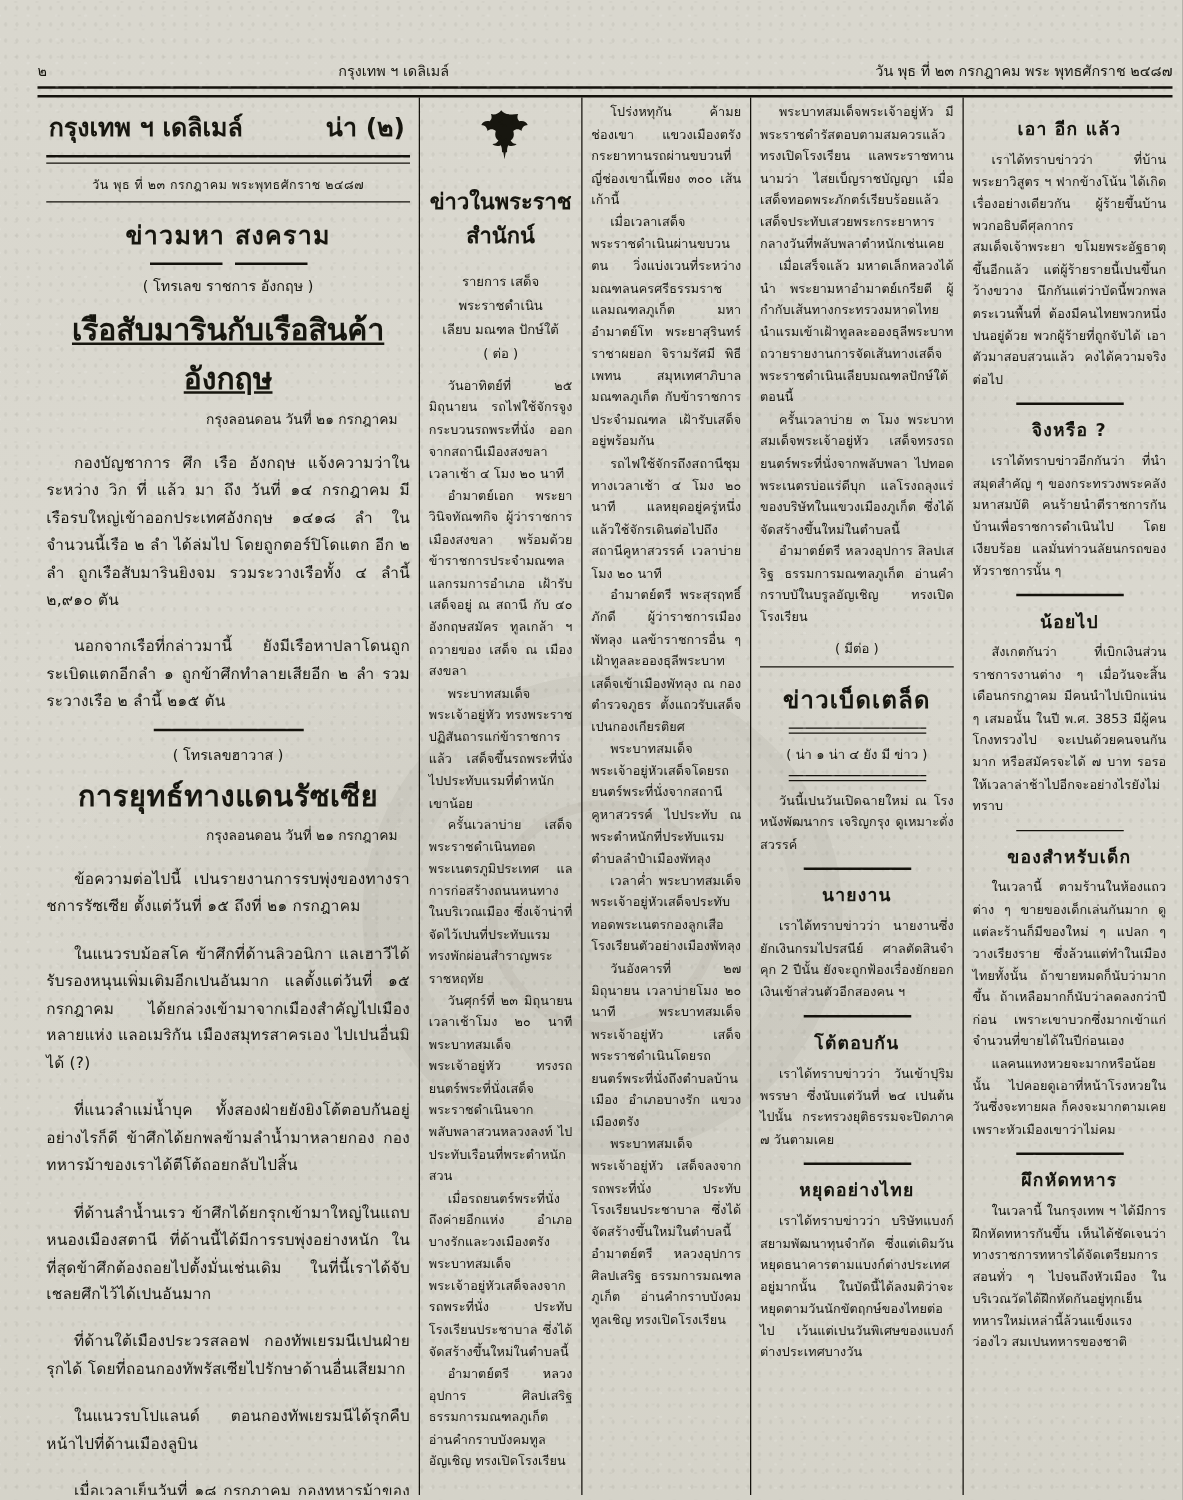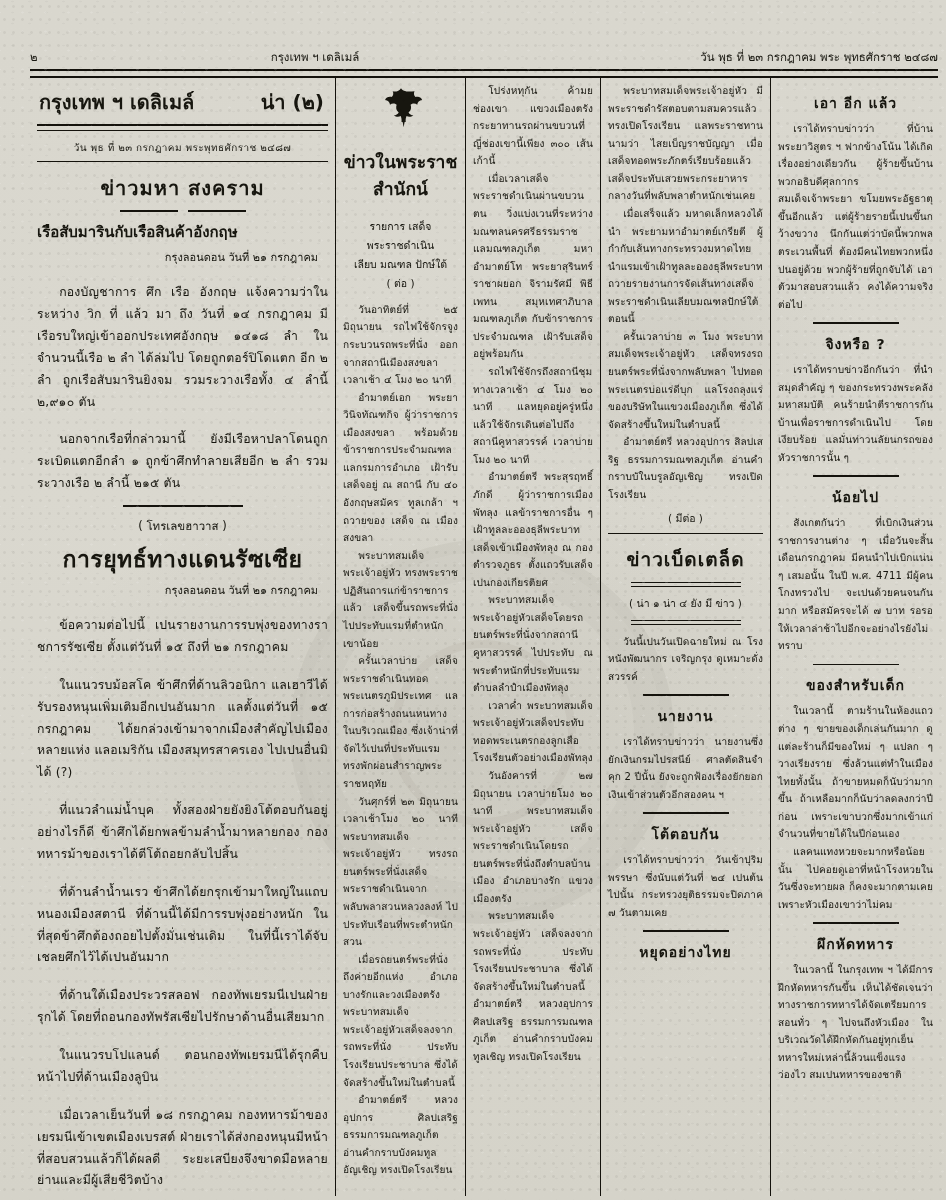--- a/index.html
+++ b/index.html
@@ -60,21 +60,21 @@
     filter:blur(.26px);letter-spacing:.1px;}
   .masthead{display:flex;justify-content:space-between;align-items:baseline;
     font-weight:bold;font-size:20px;padding:4px 4px 6px 2px;}
   .masthead-rule{height:4px;border-top:2.5px solid #14120c;border-bottom:1px solid #14120c;margin:0 0 6px 0;}
   .dateline-c{text-align:center;font-size:10px;letter-spacing:.4px;padding:3px 0 4px 0;filter:blur(.2px);}
   .thin-rule{height:0;border-top:1.5px solid #14120c;margin:2px 0 10px 0;}
   .h-war{font-size:20px;font-weight:bold;text-align:center;margin:10px 0 4px 0;letter-spacing:1px;}
   .div2{display:flex;justify-content:center;gap:10px;margin:6px 0 8px 0;}
   .div2 span{display:block;width:58px;height:2.2px;background:#14120c;}
   .src{text-align:center;font-size:11.5px;margin:6px 0 6px 0;filter:blur(.2px);}
-  .h-sub{font-size:15px;font-weight:bold;margin:6px 0 2px 0;filter:blur(.2px);}
+  .h-sub{font-size:24px;font-weight:bold;text-align:center;margin:6px 0 2px 0;filter:blur(.2px);text-decoration:underline;}
   .dl-r{text-align:right;font-size:11px;margin:4px 10px 4px 0;filter:blur(.2px);}
   .rule-s{width:120px;height:2px;background:#14120c;margin:10px auto;}
   .h-xl{font-size:23px;font-weight:bold;text-align:center;margin:4px 0 4px 0;letter-spacing:.5px;}
   .garuda{display:flex;justify-content:center;margin:4px 0 2px 0;}
   .h-royal{font-size:17.5px;font-weight:bold;text-align:center;line-height:1.55;}
   .sub-royal{font-size:10.5px;text-align:center;line-height:1.8;margin-top:8px;filter:blur(.2px);}
   .cont{text-align:center;font-size:10.5px;margin:6px 0;filter:blur(.2px);}
   .h-sm{font-size:14px;font-weight:bold;text-align:center;margin:4px 0 6px 0;letter-spacing:1px;}
   .h-md{font-size:19px;font-weight:bold;text-align:center;margin:4px 0 4px 0;letter-spacing:1px;}
   .rule-xs{width:86px;height:1.8px;background:#14120c;margin:9px auto;}
@@ -104,20 +104,21 @@
       </div>
       <div class="masthead-rule"></div>
       <div class="dateline-c">วัน พุธ ที่ ๒๓ กรกฎาคม พระพุทธศักราช ๒๔๘๗</div>
       <div class="thin-rule"></div>
 
       <h1 class="h-war">ข่าวมหา สงคราม</h1>
       <div class="div2">
           <span></span>
           <span></span>
         </div>
+      <div class="src">( โทรเลข ราชการ อังกฤษ )</div>
       <h2 class="h-sub">เรือสับมารินกับเรือสินค้าอังกฤษ</h2>
       <div class="dl-r">กรุงลอนดอน วันที่ ๒๑ กรกฎาคม</div>
       <div class="body-lg">
           <p>กองบัญชาการ ศึก เรือ อังกฤษ แจ้งความว่าใน ระหว่าง วิก ที่ แล้ว มา ถึง วันที่ ๑๔ กรกฎาคม มีเรือรบใหญ่เข้าออกประเทศอังกฤษ ๑๔๑๘ ลำ ในจำนวนนี้เรือ ๒ ลำ ได้ล่มไป โดยถูกตอร์ปิโดแตก อีก ๒ ลำ ถูกเรือสับมารินยิงจม รวมระวางเรือทั้ง ๔ ลำนี้ ๒,๙๑๐ ตัน</p>
           <p>นอกจากเรือที่กล่าวมานี้ ยังมีเรือหาปลาโดนถูกระเบิดแตกอีกลำ ๑ ถูกข้าศึกทำลายเสียอีก ๒ ลำ รวมระวางเรือ ๒ ลำนี้ ๒๑๕ ตัน</p>
         </div>
 
       <div class="rule-s"></div>
       <div class="src">( โทรเลขฮาวาส )</div>
       <h1 class="h-xl">การยุทธ์ทางแดนรัซเซีย</h1>
@@ -199,38 +200,41 @@
         </div>
 
       <div class="rule-xs"></div>
       <h2 class="h-sm">โต้ตอบกัน</h2>
       <div class="body-sm">
           <p>เราได้ทราบข่าวว่า วันเข้าปุริมพรรษา ซึ่งนับแต่วันที่ ๒๔ เปนต้นไปนั้น กระทรวงยุติธรรมจะปิดภาค ๗ วันตามเคย</p>
         </div>
 
       <div class="rule-xs"></div>
       <h2 class="h-sm">หยุดอย่างไทย</h2>
+      <div class="body-sm">
+          <p>เราได้ทราบข่าวว่า บริษัทแบงก์สยามพัฒนาทุนจำกัด ซึ่งแต่เดิมวันหยุดธนาคารตามแบงก์ต่างประเทศอยู่มากนั้น ในบัดนี้ได้ลงมติว่าจะหยุดตามวันนักขัตฤกษ์ของไทยต่อไป เว้นแต่เปนวันพิเศษของแบงก์ต่างประเทศบางวัน</p>
+        </div>
     </section>
 
     <section class="col c5">
       <h2 class="h-sm" style="margin-top:10px">เอา อีก แล้ว</h2>
       <div class="body-sm">
           <p>เราได้ทราบข่าวว่า ที่บ้านพระยาวิสูตร ฯ ฟากข้างโน้น ได้เกิดเรื่องอย่างเดียวกัน ผู้ร้ายขึ้นบ้านพวกอธิบดีศุลกากร สมเด็จเจ้าพระยา ขโมยพระอัฐธาตุขึ้นอีกแล้ว แต่ผู้ร้ายรายนี้เปนขึ้นกว้างขวาง นึกกันแต่ว่าบัดนี้พวกพลตระเวนพื้นที่ ต้องมีคนไทยพวกหนึ่งปนอยู่ด้วย พวกผู้ร้ายที่ถูกจับได้ เอาตัวมาสอบสวนแล้ว คงได้ความจริงต่อไป</p>
         </div>
 
       <div class="rule-xs"></div>
       <h2 class="h-sm">จิงหรือ ?</h2>
       <div class="body-sm">
           <p>เราได้ทราบข่าวอีกกันว่า ที่นำสมุดสำคัญ ๆ ของกระทรวงพระคลังมหาสมบัติ คนร้ายนำตีราชการกันบ้านเพื่อราชการดำเนินไป โดยเงียบร้อย แลมั่นท่าวนลัยนกรถของหัวราชการนั้น ๆ</p>
         </div>
 
       <div class="rule-xs"></div>
       <h2 class="h-sm">น้อยไป</h2>
       <div class="body-sm">
-          <p>สังเกตกันว่า ที่เบิกเงินส่วนราชการงานต่าง ๆ เมื่อวันจะสิ้นเดือนกรกฎาคม มีคนนำไปเบิกแน่น ๆ เสมอนั้น ในปี พ.ศ. 4711 มีผู้คนโกงทรวงไป จะเปนด้วยคนจนกันมาก หรือสมัครจะได้ ๗ บาท รอรอให้เวลาล่าช้าไปอีกจะอย่างไรยังไม่ทราบ</p>
+          <p>สังเกตกันว่า ที่เบิกเงินส่วนราชการงานต่าง ๆ เมื่อวันจะสิ้นเดือนกรกฎาคม มีคนนำไปเบิกแน่น ๆ เสมอนั้น ในปี พ.ศ. 3853 มีผู้คนโกงทรวงไป จะเปนด้วยคนจนกันมาก หรือสมัครจะได้ ๗ บาท รอรอให้เวลาล่าช้าไปอีกจะอย่างไรยังไม่ทราบ</p>
         </div>
 
       <div class="rule-xs"></div>
       <h2 class="h-sm">ของสำหรับเด็ก</h2>
       <div class="body-sm">
           <p>ในเวลานี้ ตามร้านในห้องแถวต่าง ๆ ขายของเด็กเล่นกันมาก ดูแต่ละร้านก็มีของใหม่ ๆ แปลก ๆ วางเรียงราย ซึ่งล้วนแต่ทำในเมืองไทยทั้งนั้น ถ้าขายหมดก็นับว่ามากขึ้น ถ้าเหลือมากก็นับว่าลดลงกว่าปีก่อน เพราะเขาบวกซึ่งมากเข้าแก่จำนวนที่ขายได้ในปีก่อนเอง</p>
           <p>แลคนแทงหวยจะมากหรือน้อยนั้น ไปคอยดูเอาที่หน้าโรงหวยในวันซึ่งจะทายผล ก็คงจะมากตามเคย เพราะหัวเมืองเขาว่าไม่คม</p>
         </div>
 
       <div class="rule-xs"></div>

